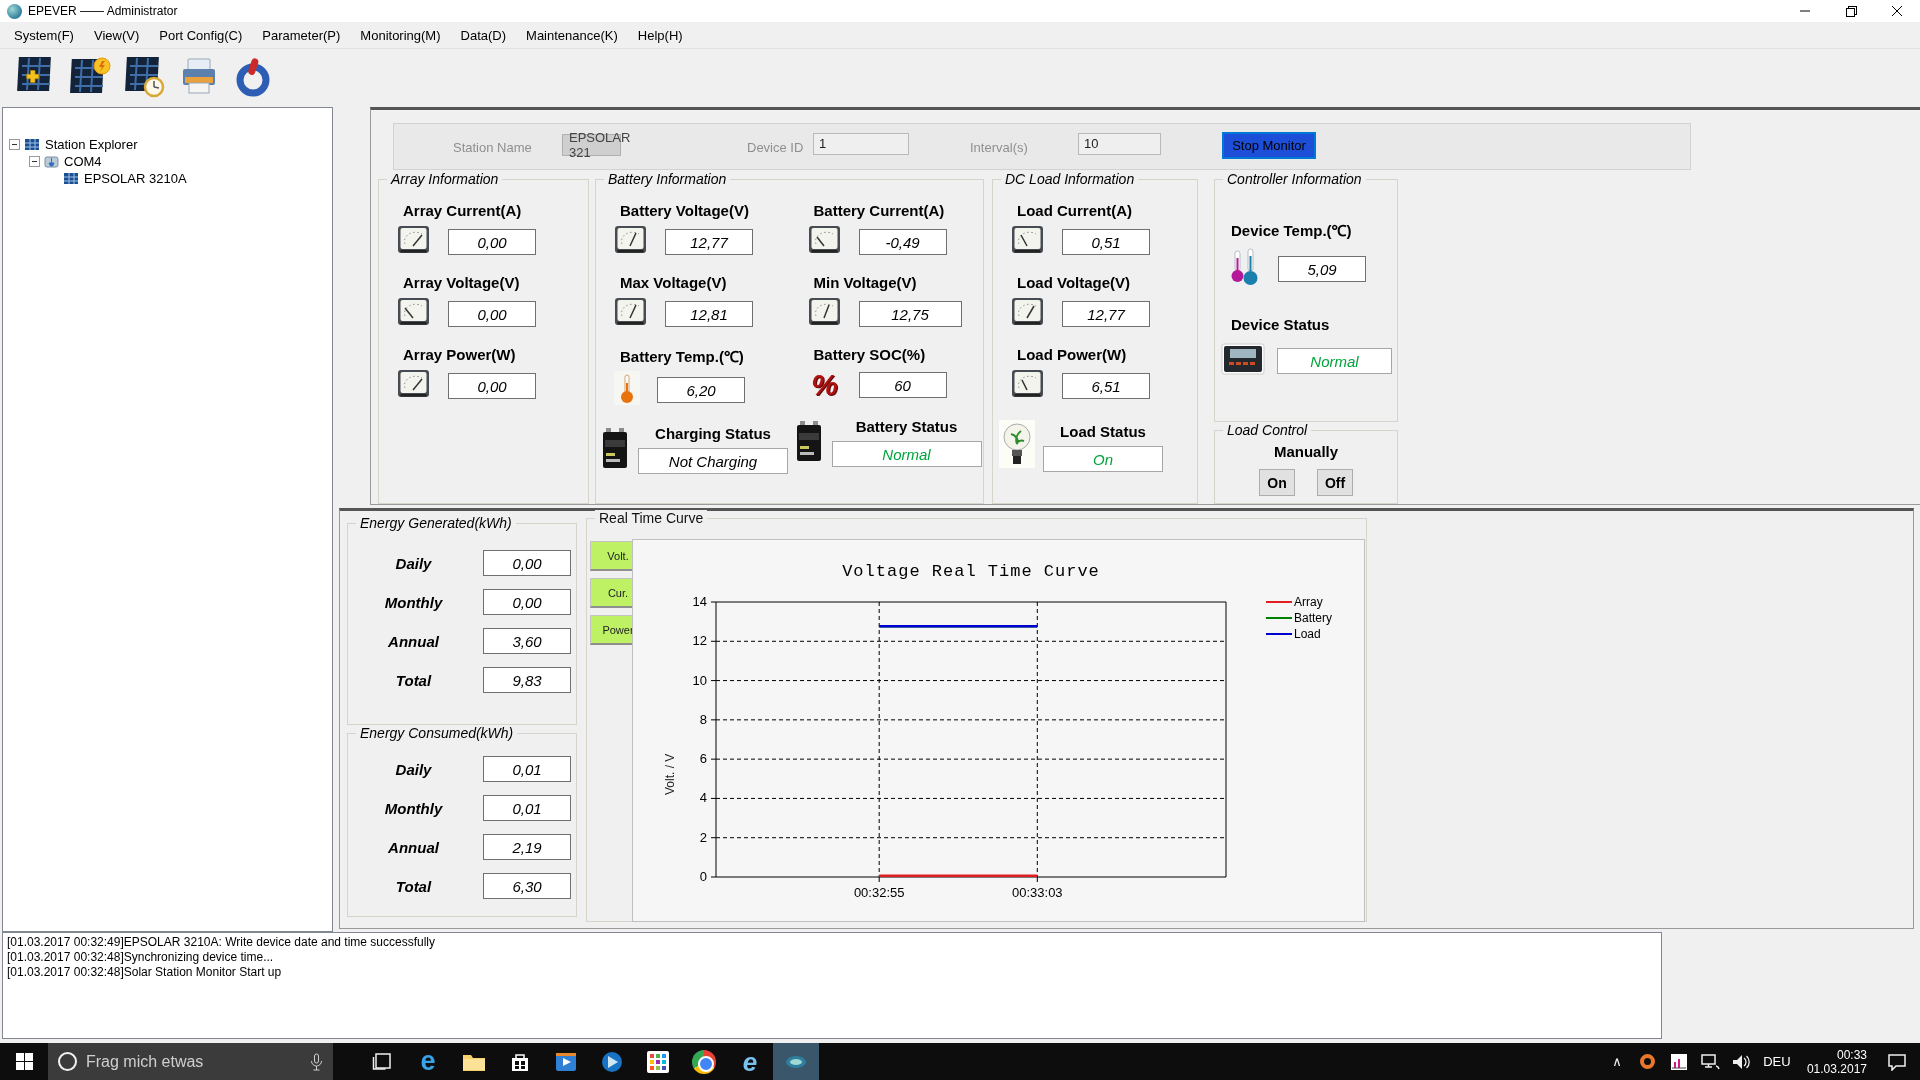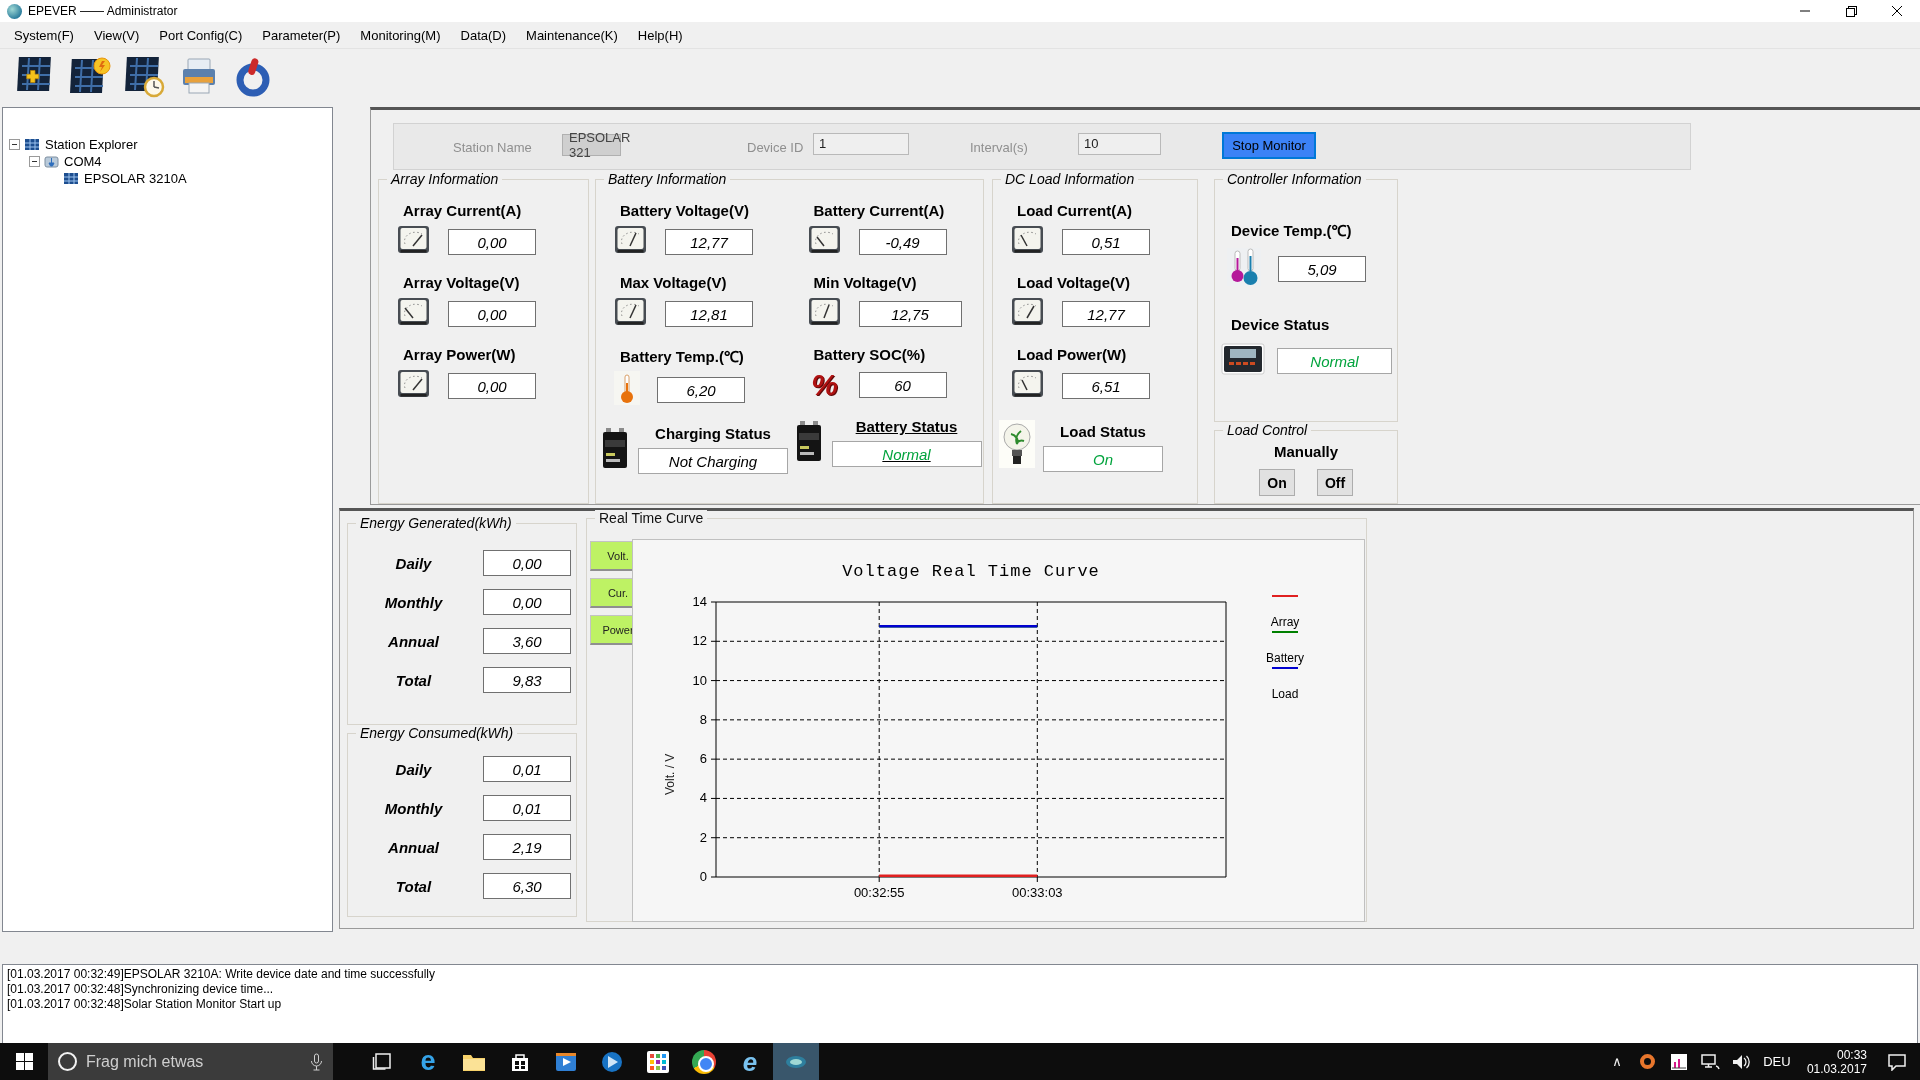--- a/index.html
+++ b/index.html
@@ -53,21 +53,21 @@
   .stat .col { display:flex; flex-direction:column; align-items:center; gap:6px; }
 
   
   .mon-bar { position:absolute; left:22px; top:13px; width:1298px; height:47px; background:#e9e9e9;
     border:1px solid #d2d2d2; font-size:13px; }
   .mon-bar .lab { position:absolute; top:16px; color:#8f8f8f; }
   .mon-bar .tb { position:absolute; top:9px; height:22px; background:#efefef; border:1px solid #b9b9b9;
     font-size:13px; padding:2px 5px; color:#222; }
   .dropdown { position:absolute; top:10px; height:22px; background:#cfcfcf; border:1px solid #b0b0b0;
     display:flex; align-items:center; justify-content:space-between; padding:0 4px 0 6px; color:#444; font-size:13px; }
-  .stop-btn { position:absolute; left:828px; top:8px; width:94px; height:27px; background:#3b82f6;
+  .stop-btn { position:absolute; left:828px; top:8px; width:94px; height:27px; background:#1d4ed8;
     border:2px solid #0078d7; font-size:13px; display:flex; align-items:center; justify-content:center; }
 
   
   .vscroll { position:absolute; right:1px; top:0; width:17px; height:392px; background:#f0f0f0; border-left:1px solid #dedede; }
   .vs-btn { position:absolute; left:0; width:17px; height:17px; display:flex; align-items:center; justify-content:center; }
   .chev { width:7px; height:7px; border-left:2px solid #5a5a5a; border-top:2px solid #5a5a5a; }
   .vs-thumb { position:absolute; left:1px; top:17px; width:15px; height:330px; background:#cdcdcd; }
 
   
   .e-row { display:flex; align-items:center; margin:0 0 13px 18px; }
@@ -78,25 +78,25 @@
   .tabcol { position:absolute; left:3px; top:22px; display:flex; flex-direction:column; gap:7px; }
   .tab-btn { width:44px; height:30px; background:#bef264; border:1px solid #c3c3c3; border-bottom:2px solid #8f8f8f;
     font-size:11px; display:flex; align-items:center; justify-content:center; color:#222;padding-left:12px; }
   .chart-box { position:absolute; left:45px; top:20px; width:733px; height:383px; background:#f6f6f6;
     border:1px solid #c0c0c0; }
   .chart-title { position:absolute; left:83px; top:22px; width:510px; text-align:center;
     font-family:"Liberation Mono", monospace; font-size:17px; letter-spacing:1px; }
   .ylab { position:absolute; left:30px; top:255px; transform:rotate(-90deg); transform-origin:left top;
     font-size:12px; color:#222; white-space:nowrap; }
   .legend { position:absolute; left:633px; top:55px; display:flex; flex-direction:column; gap:2px; }
-  .leg-item { display:flex; align-items:center; gap:18px; font-size:12px;flex-direction:column; }
+  .leg-item { display:flex; align-items:center; gap:2px; font-size:12px; }
   .leg-swatch { width:26px; height:0; border-top:2px solid #000; }
 
   
-  .log-panel { position:absolute; left:2px; top:964px; width:1916px; height:107px; background:#fff;
+  .log-panel { position:absolute; left:2px; top:932px; width:1660px; height:107px; background:#fff;
     border:1px solid #828790; font-size:12px; padding:2px 4px; line-height:15px; }
 
   
   .taskbar { position:absolute; left:0; top:1043px; width:1920px; height:37px; background:#0d0d0d;
     display:flex; align-items:stretch; color:#fff; }
   .tb-start { width:48px; display:flex; align-items:center; justify-content:center; }
   .tb-search { width:285px; background:#3b3b3b; display:flex; align-items:center; gap:9px; padding:0 10px; }
   .cortana-ring { width:19px; height:19px; border:2.5px solid #f2f2f2; border-radius:50%; flex:none; }
   .tb-search .ph { flex:1; font-size:16px; color:#cfcfcf; }
   .tb-taskview { width:46px; display:flex; align-items:center; justify-content:center; margin-left:26px; }
@@ -397,21 +397,21 @@
                 <line x1="16" y1="22" x2="21" y2="9" stroke="#333" stroke-width="1.5"></line>
                 <rect x="3.5" y="26" width="26" height="2.5" fill="#222"></rect>
               </svg></span>
           <div class="vbox" style="width:103px;">12,75</div>
         </div>
         <div class="flabel" style="margin-left:24px;">Battery SOC(%)</div>
         <div class="meter-row" style="margin:5px 0 16px 18px;">
           <span style="font-size:30px; font-weight:bold; font-style:italic; color:#b01212; text-shadow:1px 1px 0 #5e0808; width:34px; display:inline-block; text-align:center;">%</span>
           <div class="vbox" style="width:88px;">60</div>
         </div>
-        <div class="stat" style="margin-left:4px;text-decoration:underline;">
+        <div class="stat" style="margin-left:4px;">
           <span><svg width="30" height="44" viewBox="0 0 30 44">
                 <rect x="6" y="2" width="5" height="5" fill="#8c8c8c"></rect>
                 <rect x="19" y="2" width="5" height="5" fill="#8c8c8c"></rect>
                 <rect x="3" y="6" width="24" height="36" rx="2" fill="#141414"></rect>
                 <rect x="5" y="14" width="20" height="7" fill="#3a3a3a"></rect>
                 <rect x="6" y="27" width="9" height="3" fill="#c9c95e"></rect>
                 <rect x="6" y="33" width="14" height="3" fill="#bbb"></rect>
               </svg></span>
           <div class="col">
             <span class="flabel">Battery Status</span>

